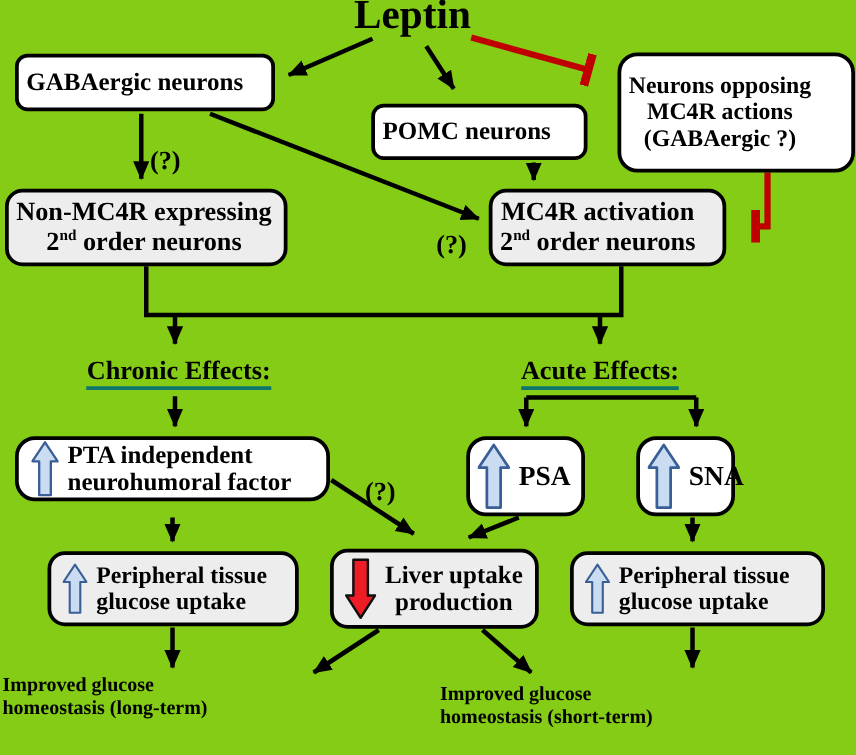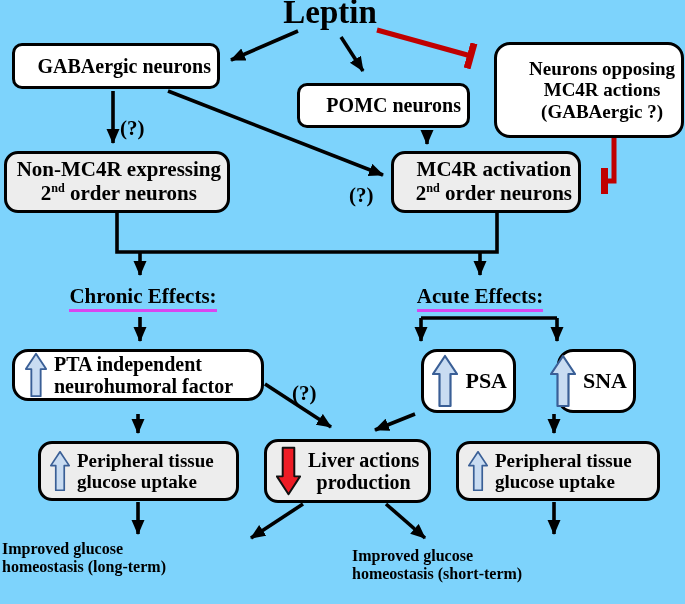--- a/index.html
+++ b/index.html
@@ -1,38 +1,38 @@
 <!DOCTYPE html>
 <html><head>
 <meta charset="utf-8">
 <style>
   html,body{margin:0;padding:0;background:#fff;}
   .stage{
-    position:relative;width:685px;height:604px;background:#7dd3fc;
+    position:relative;width:685px;height:604px;background:#84cc16;
     font-family:"Liberation Serif","DejaVu Serif",serif;
     font-weight:bold;color:#000;overflow:hidden;
   }
   svg.wires{position:absolute;left:0;top:0;width:685px;height:604px;}
   .box{
     position:absolute;box-sizing:border-box;
     border:3px solid #000;border-radius:12px;background:#fff;
-    display:flex;align-items:center;justify-content:flex-end;gap:7px;
+    display:flex;align-items:center;justify-content:flex-start;gap:7px;
     line-height:1.12;padding:2px 6px;
   }
   .box.gray{background:#ededed;}
   .box .txt{text-align:left;}
   .box .txt.center{text-align:center;}
   .fs20{font-size:20px;} .fs21{font-size:21px;} .fs19{font-size:19px;}
-  .fs22{font-size:22px;margin-left:48px;}
+  .fs22{font-size:22px;}
   sup{font-size:0.58em;vertical-align:super;line-height:0;}
   .lbl{position:absolute;white-space:nowrap;}
   .title{font-size:33px;text-align:center;}
   .q{font-size:21px;}
   .section{font-size:21px;text-align:center;}
-  .section .u{border-bottom:3px solid #d946ef;padding-bottom:1px;}
+  .section .u{border-bottom:3px solid #0f766e;padding-bottom:1px;}
   .bottomtxt{font-size:16px;text-align:left;line-height:1.15;white-space:normal;}
   .blockarrow{flex:0 0 auto;display:block;}
 </style>
 </head>
 <body>
 
 <div class="stage">
 
   <svg class="wires" viewBox="0 0 685 604">
     <defs>
@@ -135,21 +135,21 @@
       <div>Peripheral tissue</div>
       <div>glucose uptake</div>
     </div>
   </div>
 
   <div class="box gray fs20" style="left:264px;top:439px;width:167px;height:64px;border-radius:14px;justify-content:flex-start;padding-left:9px;">
     <svg class="blockarrow" width="25" height="52" viewBox="0 0 28 56">
       <polygon points="14,54 1,34 7.5,34 7.5,2 20.5,2 20.5,34 27,34" fill="#ee1c25" stroke="#101010" stroke-width="2.2" stroke-linejoin="round"></polygon>
     </svg>
     <div class="txt center">
-      <div>Liver actions</div>
+      <div>Liver uptake</div>
       <div>production</div>
     </div>
   </div>
 
   <div class="box gray fs19" style="left:456px;top:441px;width:204px;height:60px;border-radius:14px;justify-content:flex-start;padding-left:9px;">
     <svg class="blockarrow" width="20" height="48" viewBox="0 0 26 54">
       <polygon points="13,2 25,20 18.5,20 18.5,52 7.5,52 7.5,20 1,20" fill="#c9dcf2" stroke="#3a5f96" stroke-width="2.2" stroke-linejoin="round"></polygon>
     </svg>
     <div class="txt">
       <div>Peripheral tissue</div>

